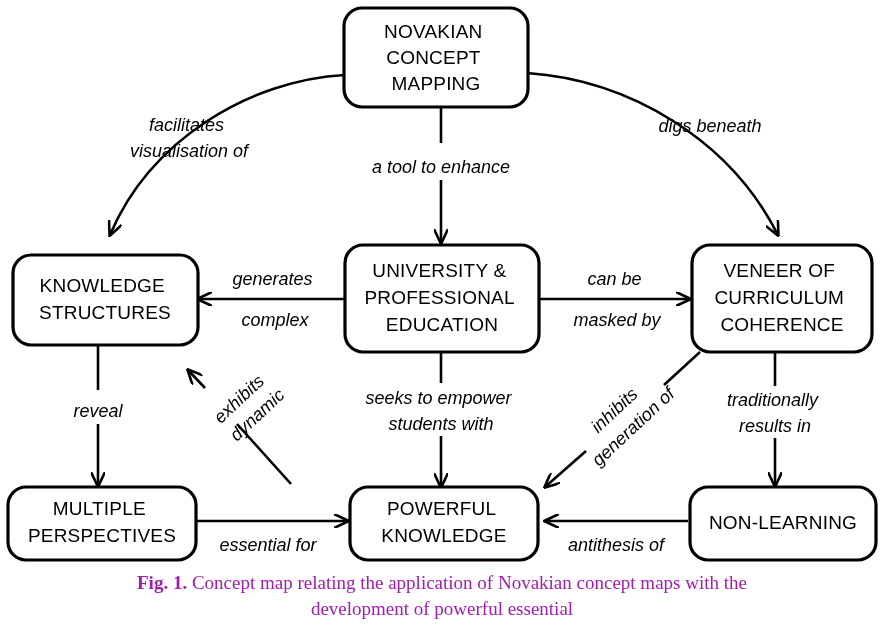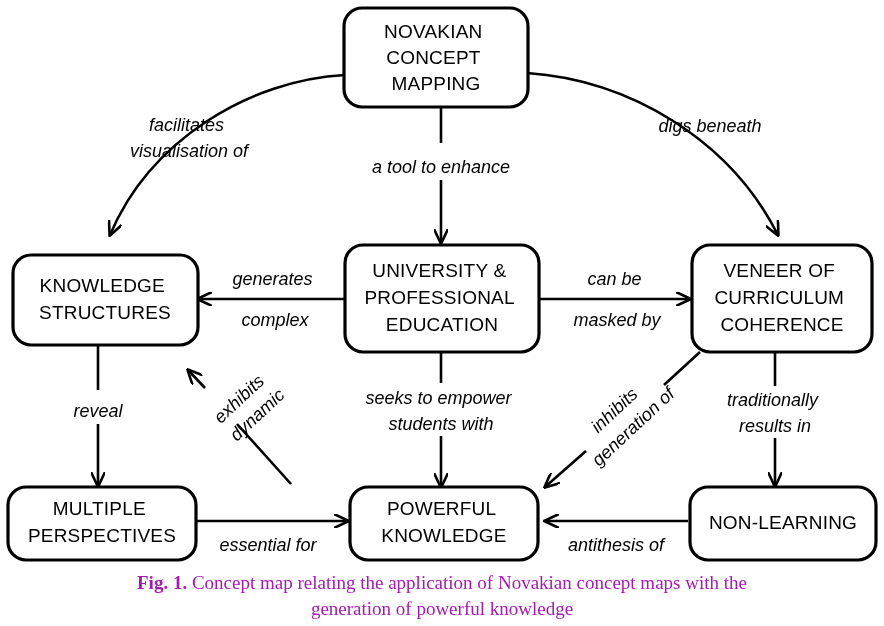--- a/index.html
+++ b/index.html
@@ -230,16 +230,16 @@
       <text class="node-text">
         <tspan x="783" y="529">NON-LEARNING</tspan>
       </text>
     </g>
 
   </svg>
 
   <div class="caption">
     <span class="fig-label">Fig. 1.</span>
     <span>Concept map relating the application of Novakian concept maps with the</span><br>
-    <span>generation of powerful knowledge</span>
+    <span>development of powerful essential</span>
   </div>
 
 </div>
 
 </body></html>

